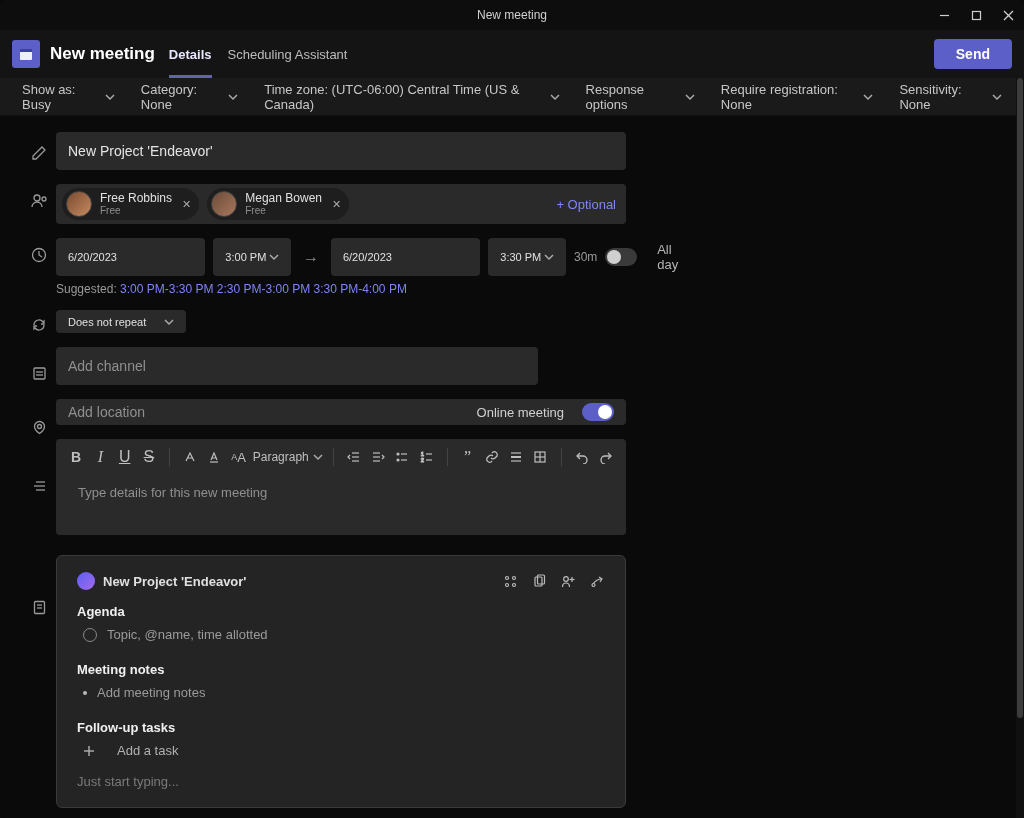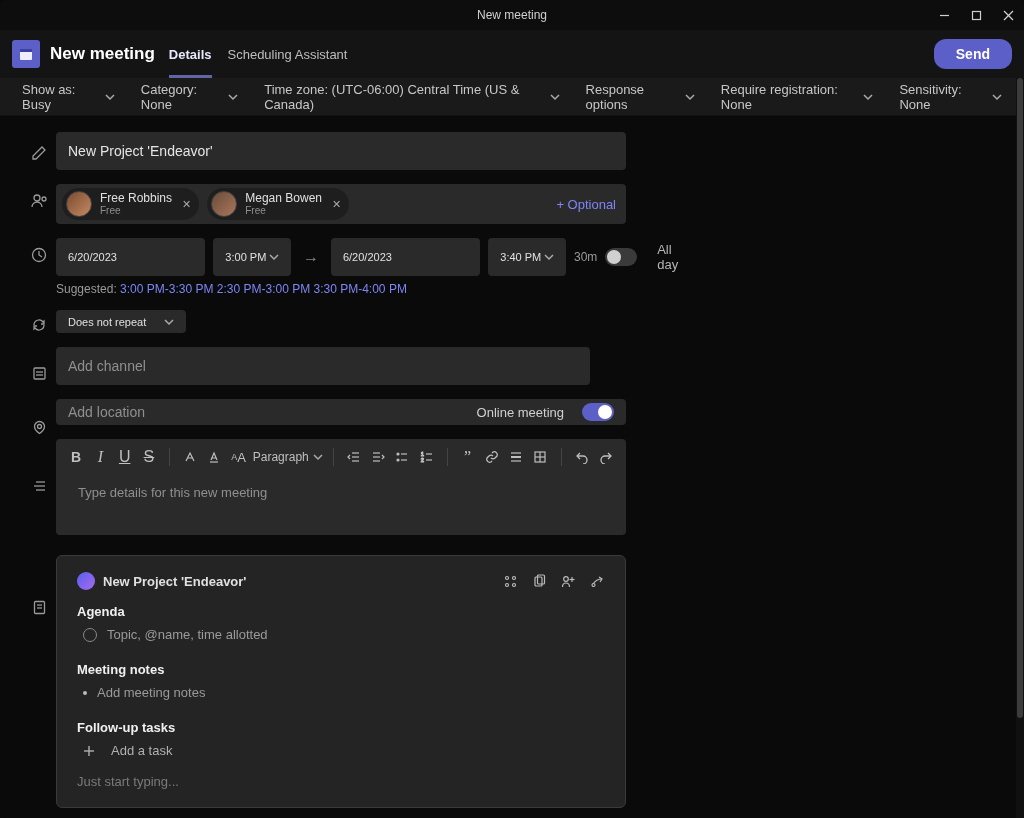--- a/index.html
+++ b/index.html
@@ -11,21 +11,21 @@
   .win-controls { position: absolute; right: 0; top: 0; height: 30px; display: flex; align-items: center; }
   .win-controls .wbtn { width: 32px; height: 30px; display: flex; align-items: center; justify-content: center; color: #cfcfcf; cursor: pointer; }
 
   
   .header-row { height: 48px; background: #141414; display: flex; align-items: center; padding: 0 12px; }
   .cal-icon { width: 28px; height: 28px; background: #5b5fc7; border-radius: 3px; display: flex; align-items: center; justify-content: center; margin-right: 10px; }
   .app-title { font-size: 17px; font-weight: 700; color: #fff; margin-right: 14px; }
   .tab { font-size: 13px; color: #bdbdbd; margin-right: 16px; height: 48px; display: flex; align-items: center; cursor: pointer; position: relative; }
   .tab.active { color: #e8e8ff; font-weight:600; }
   .tab.active::after { content:""; position:absolute; left:0; right:0; bottom:0; height:3px; background:#6264a7; }
-  .send-btn { margin-left:auto; background:#5b5fc7; color:#fff; border:none; border-radius:12px; padding:7px 22px; font-size:14px; font-weight:600; cursor:pointer; }
+  .send-btn { margin-left:auto; background:#5b5fc7; color:#fff; border:none; border-radius:4px; padding:7px 22px; font-size:14px; font-weight:600; cursor:pointer; }
 
   
   .options-bar { height: 38px; background:#1a1a1a; border-bottom:1px solid #111; display:flex; align-items:center; padding:0 22px; gap:26px; font-size:13px; color:#c7c7c7; }
   .opt { display:flex; align-items:center; gap:6px; cursor:pointer; }
   .chev { width:10px; height:10px; display:inline-block; }
   .chev svg { width:10px; height:10px; }
 
   
   .content { display:flex; padding: 16px 10px 10px 22px; height: calc(818px - 30px - 48px - 38px); overflow:auto; }
   .side-icons { width: 34px; display:flex; flex-direction:column; align-items:center; padding-top:6px; color:#9a9a9a; }
@@ -77,21 +77,21 @@
   .notes-card { width:570px; background:#242424; border:1px solid #3a3a3a; border-radius:6px; padding:16px 20px 18px; color:#d0d0d0; }
   .notes-head { display:flex; align-items:center; margin-bottom:14px; }
   .loop-icon { width:18px; height:18px; background:linear-gradient(135deg,#5860ef,#a769ef); border-radius:50%; margin-right:8px; }
   .notes-head .tt { font-size:13px; font-weight:600; color:#e0e0e0; }
   .notes-head .ic { margin-left:auto; display:flex; gap:14px; color:#bbb; }
   .notes-head .ic div { cursor:pointer; }
   .sec-h { font-size:13px; font-weight:700; color:#f0f0f0; margin-bottom:8px; }
   .ag-row { display:flex; align-items:center; gap:10px; padding-left:6px; font-size:13px; color:#9a9a9a; margin-bottom:20px; }
   .circ { width:14px; height:14px; border:1.5px solid #888; border-radius:50%; }
   .bul { width:4px; height:4px; background:#bbb; border-radius:50%; }
-  .add-task { display:flex; align-items:center; gap:16px; color:#b0b0b0; font-size:13px; padding-left:6px; margin-bottom:16px; }
+  .add-task { display:flex; align-items:center; gap:22px; color:#b0b0b0; font-size:13px; padding-left:6px; margin-bottom:16px; }
   .ghost { font-size:13px; color:#7a7a7a; }
 
   
   .right-track { position:fixed; right:0; top:78px; bottom:0; width:8px; background:#101010; }
   .right-thumb { position:absolute; right:1px; top:0; width:6px; height:640px; background:#3c3c3c; border-radius:3px; }
 
   svg { display:block; }
 </style>
 </head>
 <body>
@@ -269,21 +269,21 @@
           <span>3:00 PM</span>
           <span class="chev">
             <svg viewBox="0 0 10 10" fill="none" stroke="#aaa" stroke-width="1.5">
               <path d="M1 3l4 4 4-4"></path>
             </svg>
           </span>
         </div>
       <div class="arrow-sep">→</div>
       <div class="tr-box tr-date">6/20/2023</div>
       <div class="tr-box tr-time">
-          <span>3:40 PM</span>
+          <span>3:30 PM</span>
           <span class="chev">
             <svg viewBox="0 0 10 10" fill="none" stroke="#aaa" stroke-width="1.5">
               <path d="M1 3l4 4 4-4"></path>
             </svg>
           </span>
         </div>
       <span class="dur">30m</span>
       <div class="toggle"></div>
       <span class="allday-lbl" style="margin-left:12px">All day</span>
     </div>
@@ -297,21 +297,21 @@
 
     <div class="tr-box repeat-box" style="justify-content:space-between; margin-bottom:14px">
       <span>Does not repeat</span>
       <span class="chev">
           <svg viewBox="0 0 10 10" fill="none" stroke="#aaa" stroke-width="1.5">
             <path d="M1 3l4 4 4-4"></path>
           </svg>
         </span>
     </div>
 
-    <div class="field" style="width:534px">
+    <div class="field" style="width:482px">
       <input placeholder="Add channel" style="">
     </div>
 
     <div class="loc-field" style="width:570px">
       <input placeholder="Add location" style="">
       <span class="online-lbl">Online meeting</span>
       <div class="toggle on"></div>
     </div>
 
     <div class="editor" style="width:570px">

